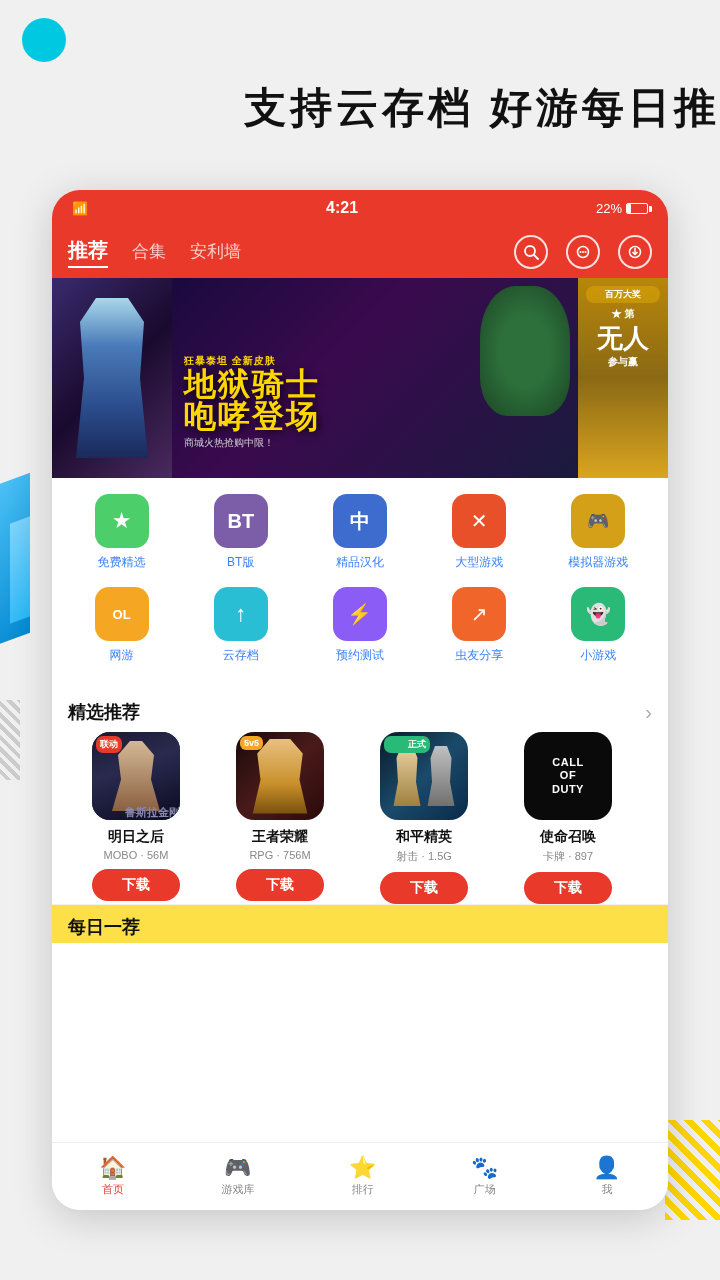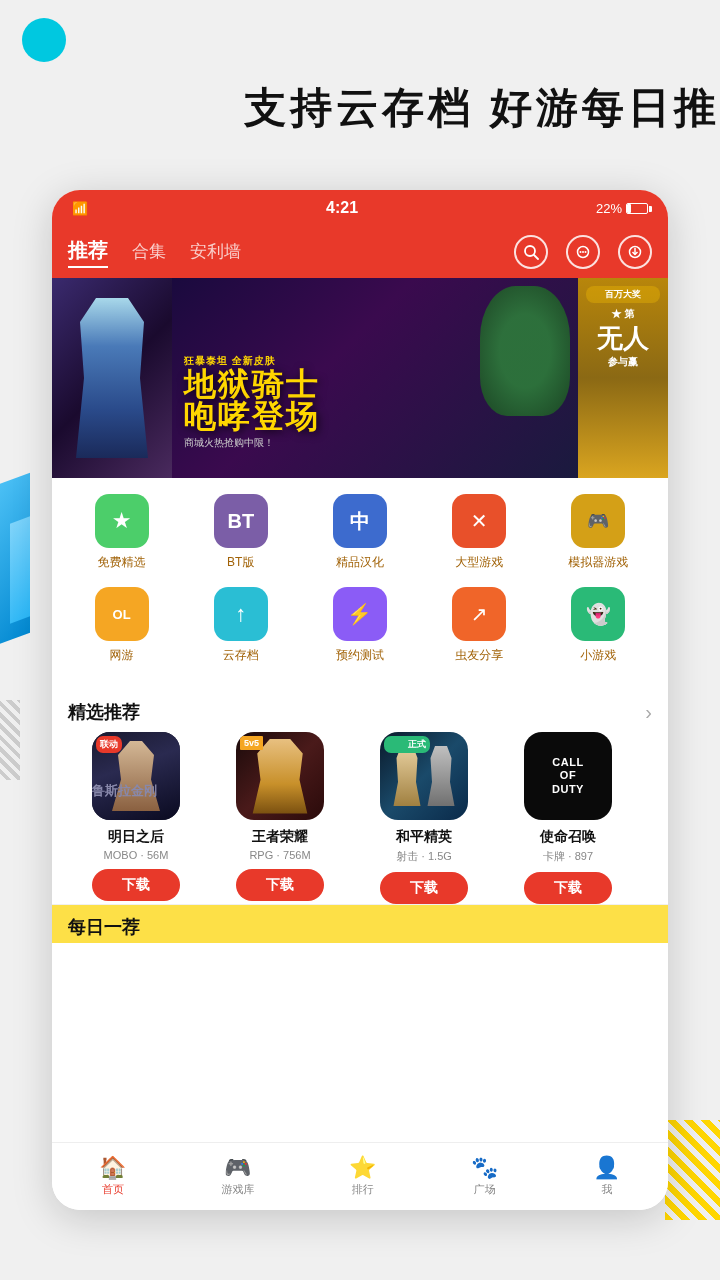--- a/index.html
+++ b/index.html
@@ -287,21 +287,21 @@
       height: 54px;
       border-radius: 14px;
       display: flex;
       align-items: center;
       justify-content: center;
       font-size: 22px;
       margin-bottom: 6px;
     }
     .cat-label {
       font-size: 12px;
-      color: #a16207;
+      color: #3b82f6;
       text-align: center;
       white-space: nowrap;
     }
     .cat-green { background: #4cce6a; }
     .cat-purple { background: #7b5ea7; }
     .cat-blue-dark { background: #3d6bce; }
     .cat-red-orange { background: #e8502a; }
     .cat-yellow-dark { background: #d4a017; }
     .cat-orange { background: #f5a623; }
     .cat-teal { background: #2abed4; }
@@ -391,21 +391,21 @@
       font-weight: 700;
       padding: 2px 4px;
       border-radius: 7px;
     }
     .badge-overlay-green {
       background: #2aba77;
       padding-left: 24px;
     }
     .badge-overlay-5v5 {
       background: #f5a623;
-      border-radius: 1px;
+      border-radius: 6px;
       font-size: 9px;
       font-weight: 700;
       color: white;
       padding: 2px 4px;
     }
 
     
     .bottom-section {
       background: #fde047;
       padding: 10px 16px 4px;
@@ -675,21 +675,21 @@
     <span class="section-title">精选推荐</span>
     <span class="section-arrow">›</span>
   </div>
 
   <div class="game-list">
 
     <div class="game-item">
       <div class="game-icon gi-1">
         <div class="gi-1-art">
           <div class="gi-1-char"></div>
-          <div style="position:absolute;bottom:20px;left:0;right:0;text-align:left;color:#8888aa;font-size:13px;font-weight:700;">鲁斯拉金刚</div>
+          <div style="position:absolute;bottom:0;left:0;right:0;text-align:right;color:#8888aa;font-size:11px;font-weight:700;">鲁斯拉金刚</div>
         </div>
         <div class="badge-overlay">联动</div>
       </div>
       <div class="game-name">明日之后</div>
       <div class="game-info">MOBO · 56M</div>
       <button class="download-btn">下载</button>
     </div>
 
     <div class="game-item">
       <div class="game-icon gi-2">

